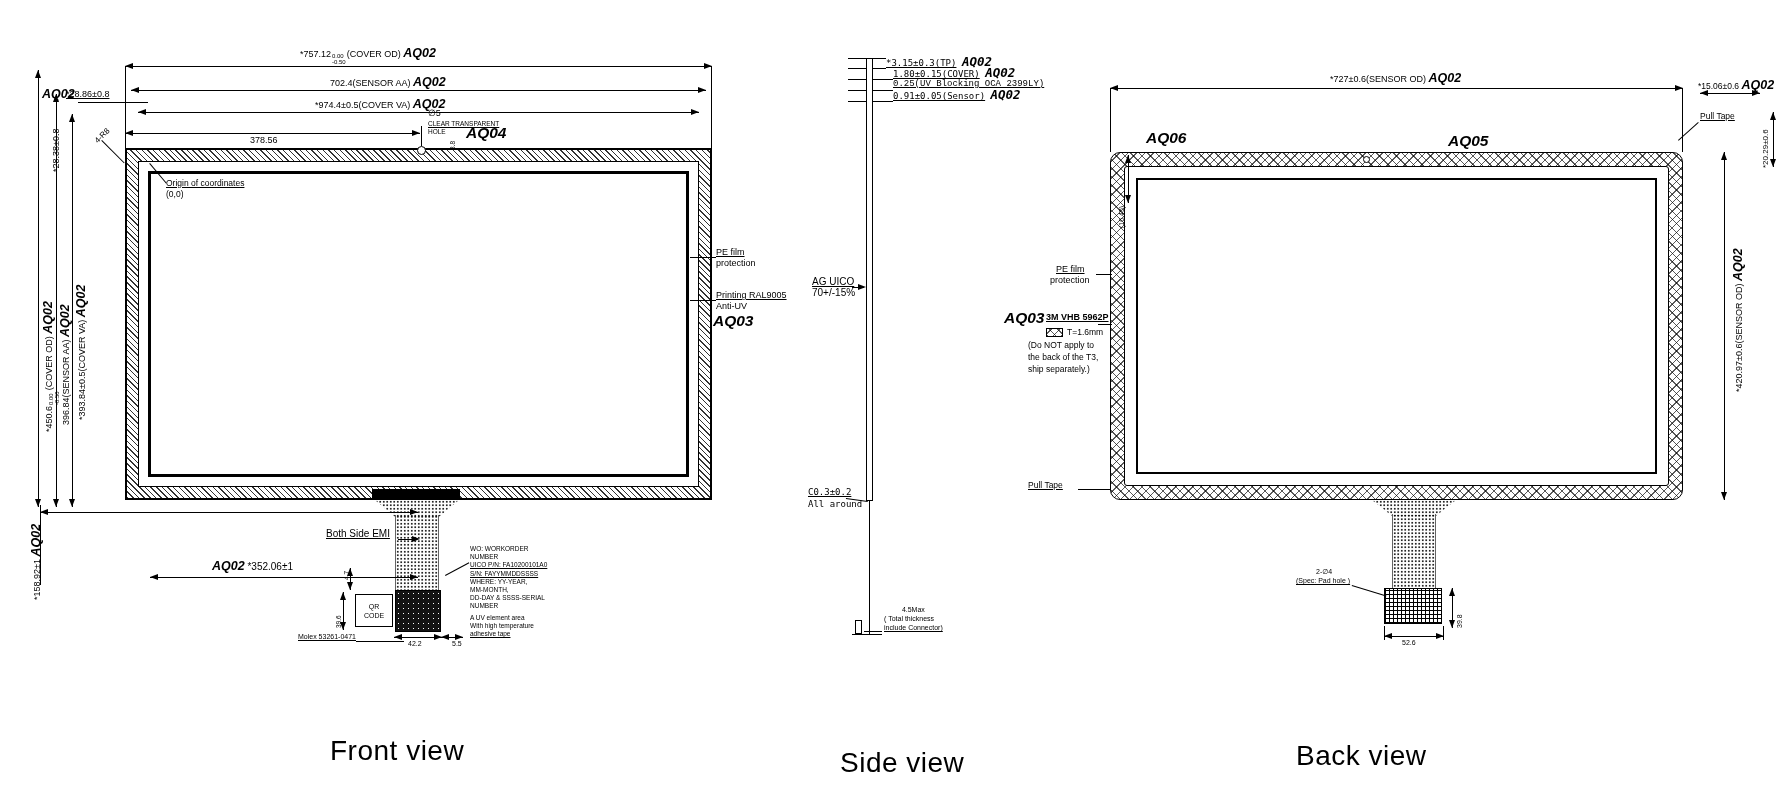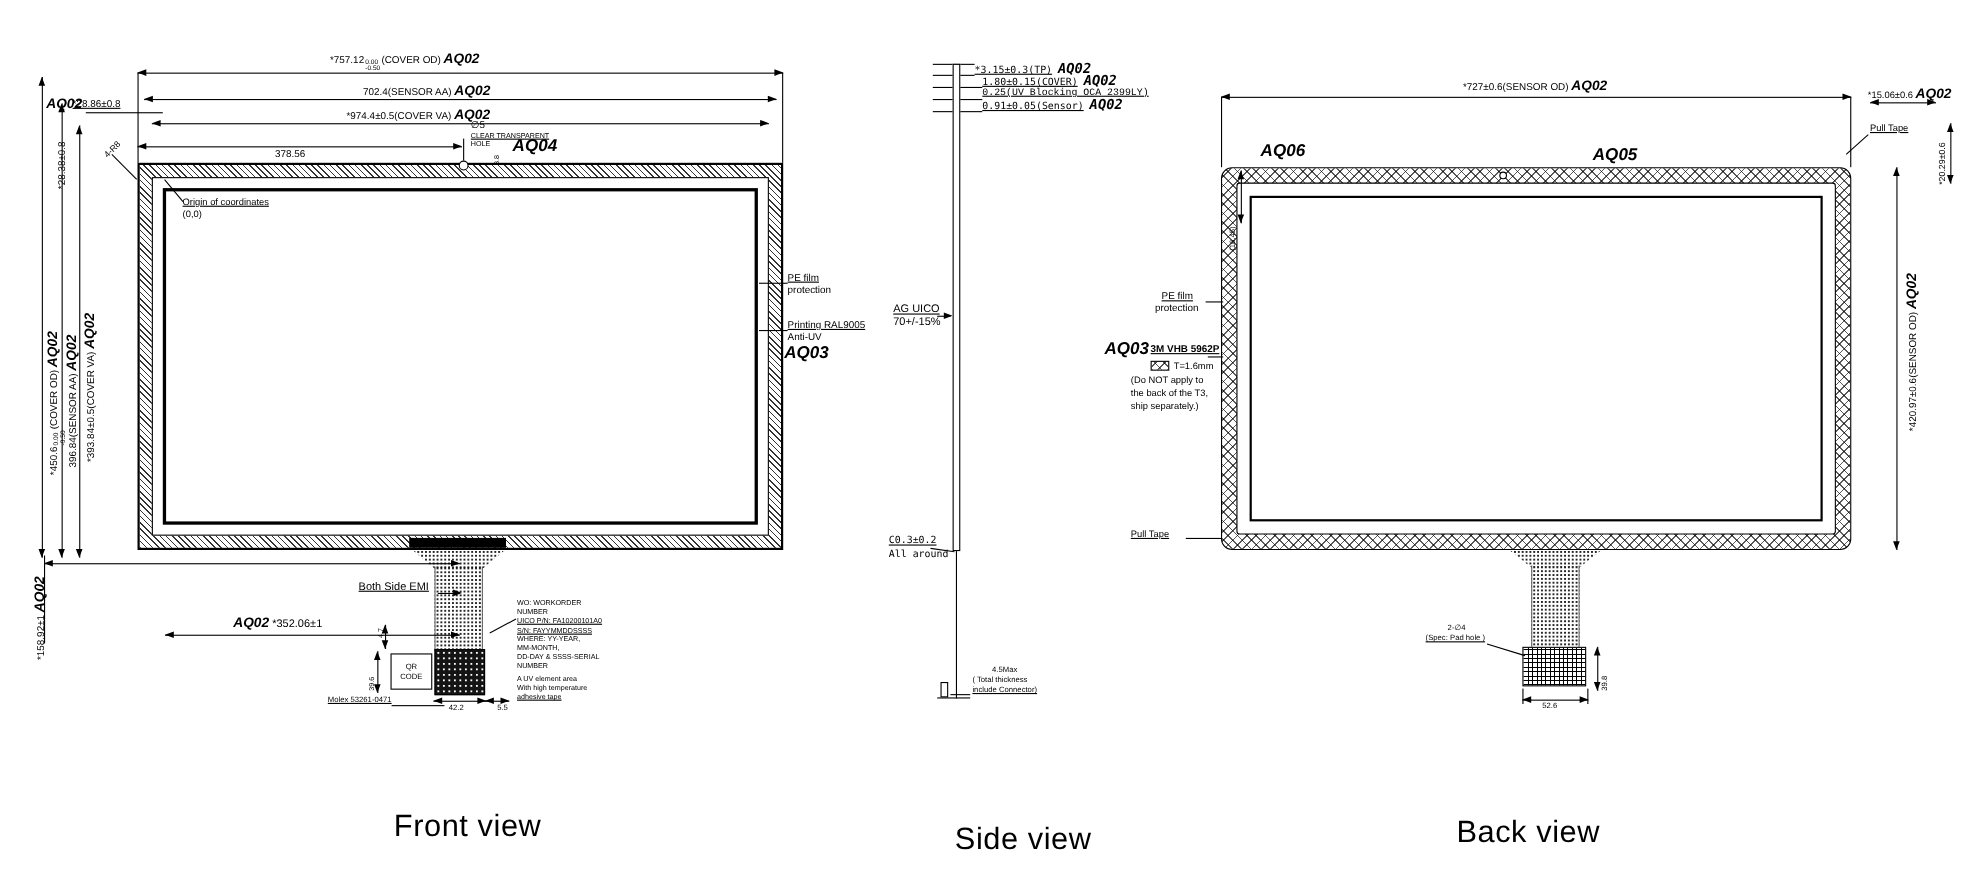--- a/index.html
+++ b/index.html
@@ -23,21 +23,21 @@
   .dimv::after{content:"";position:absolute;bottom:0;left:-3px;width:0;height:0;
     border-left:3px solid transparent;border-right:3px solid transparent;border-top:8px solid #000;}
   .hatch45{background-image:repeating-linear-gradient(45deg,rgba(0,0,0,.8) 0 1px,transparent 1px 4px);}
   .xhatch{background-image:repeating-linear-gradient(45deg,rgba(0,0,0,.65) 0 1px,transparent 1px 6px),
                            repeating-linear-gradient(-45deg,rgba(0,0,0,.65) 0 1px,transparent 1px 6px);}
   .stipple{background-image:radial-gradient(rgba(0,0,0,.85) .8px,transparent .95px);background-size:3.5px 3.5px;}
   .grid{background-image:repeating-linear-gradient(0deg,#000 0 .8px,transparent .8px 4px),
                          repeating-linear-gradient(90deg,#000 0 .8px,transparent .8px 4px);}
   .qrblk{background-color:#141414;background-image:radial-gradient(#fff .7px,transparent .85px);background-size:5px 5px;}
   .tolstack{display:inline-flex;flex-direction:column;font-size:6px;line-height:6px;vertical-align:-1px;margin:0 1px;}
-  .title{position:absolute;font-size:28px;letter-spacing:.5px;margin-left:28px;}
+  .title{position:absolute;font-size:28px;letter-spacing:.5px;}
   .panel-inner1{position:absolute;inset:11px;background:#fff;border:1.5px solid #000;}
   .panel-inner2{position:absolute;inset:9px;background:#fff;border:3px solid #000;}
   .back-inner1{position:absolute;inset:13px;background:#fff;border:1px solid #000;border-radius:3px;}
   .back-inner2{position:absolute;inset:11px;background:#fff;border:2px solid #000;}
 </style>
 </head>
 <body>
 
 <div class="stage">
 

